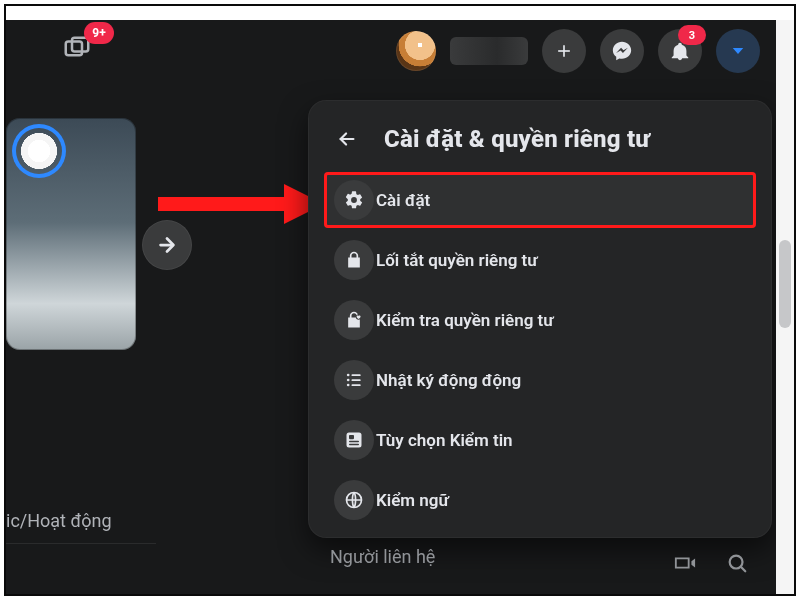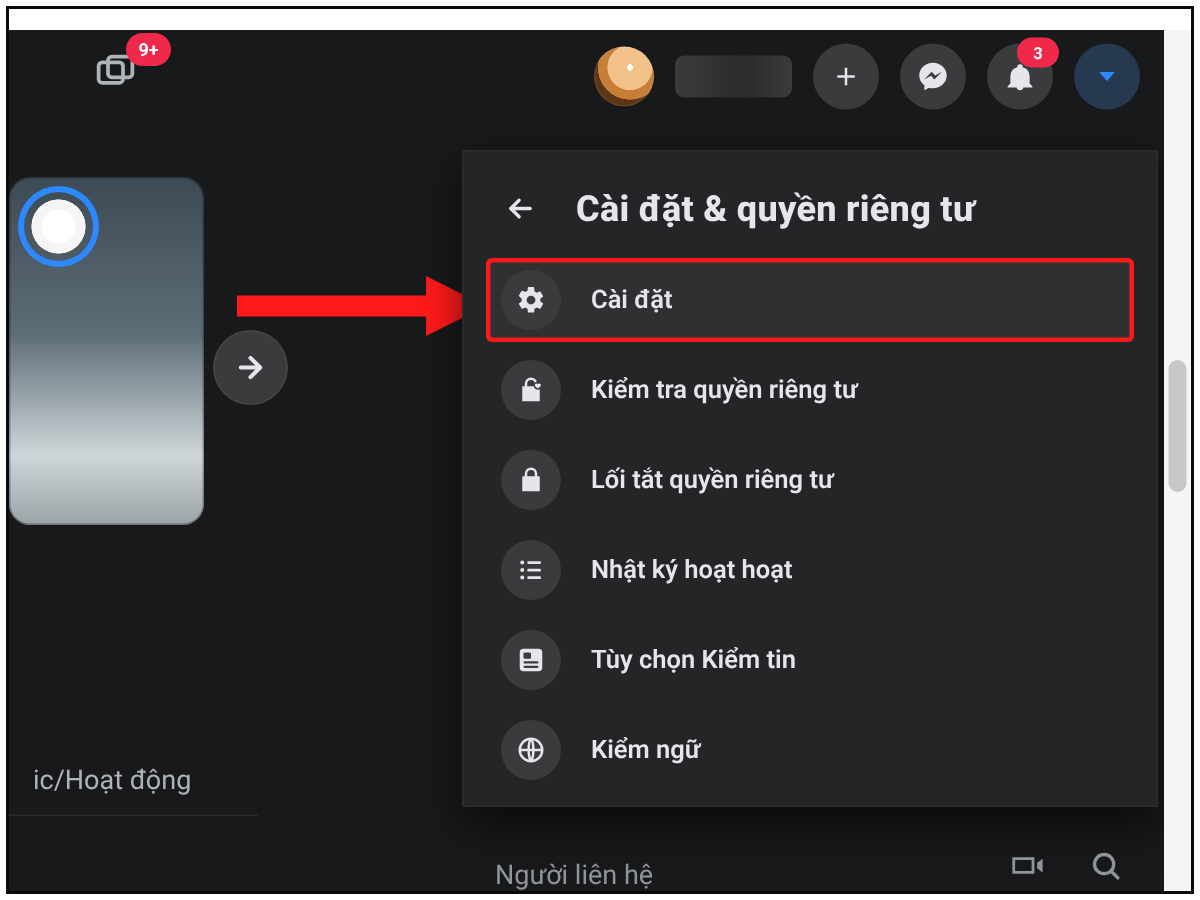--- a/index.html
+++ b/index.html
@@ -93,65 +93,65 @@
     box-shadow:0 0 0 4px var(--blue);
   }
   .story-next{
     position:absolute;left:136px;top:200px;width:50px;height:50px;border-radius:50%;
     background:#3a3b3c;display:flex;align-items:center;justify-content:center;color:#e4e6eb;
     box-shadow:inset 0 0 0 1px rgba(255,255,255,.06);
   }
 
   .tabline{
     position:absolute;left:0;bottom:50px;height:46px;color:var(--muted);
-    font-size:18px;display:flex;align-items:center;padding-left:16px;
+    font-size:18px;display:flex;align-items:center;padding-left:0;
     border-bottom:1px solid #2a2b2c;width:150px;
   }
 
   
   .panel{
     position:absolute;top:80px;left:302px;width:452px;
-    background:var(--panel);border-radius:1px;
+    background:var(--panel);border-radius:18px;
     box-shadow:0 12px 28px rgba(0,0,0,.55),0 0 0 1px rgba(255,255,255,.04) inset;
     padding:14px 6px 10px;
   }
   .panel-head{
     display:flex;align-items:center;gap:18px;padding:6px 14px 14px;
   }
   .back-btn{
     width:38px;height:38px;border-radius:50%;display:flex;align-items:center;justify-content:center;
     color:#e4e6eb;background:transparent;
   }
   .panel-title{
     font-size:24px;font-weight:800;letter-spacing:.2px;
   }
   .menu{display:flex;flex-direction:column;gap:4px;padding:0 10px;}
   .row{
-    display:flex;align-items:center;gap:20px;
+    display:flex;align-items:center;gap:2px;
     height:56px;border-radius:8px;padding:0 10px;color:#e4e6eb;
   }
   .row .ic{
     width:40px;height:40px;border-radius:50%;background:#3a3b3c;
     display:flex;align-items:center;justify-content:center;color:#e4e6eb;flex:0 0 40px;
   }
   .row .label{font-size:17px;font-weight:600;}
   .row.highlighted{
     box-shadow:inset 0 0 0 3px #ff1a1a;border-radius:4px;background:#2f3031;
   }
 
   
   .arrow{
     position:absolute;left:150px;top:160px;width:170px;height:44px;
     color:#ff1a1a;pointer-events:none;
   }
 
   
   .contacts{
     position:absolute;left:302px;right:0;bottom:0;height:48px;
-    display:flex;align-items:flex-end;justify-content:space-between;
+    display:flex;align-items:flex-start;justify-content:space-between;
     padding:0 22px;color:var(--muted);font-size:18px;
     filter:brightness(.82);
   }
   .contacts .ci{display:flex;gap:18px;align-items:center;}
   .contacts .ci .cbtn{
     width:34px;height:34px;border-radius:50%;display:flex;align-items:center;justify-content:center;
     color:#b0b3b8;
   }
 
 </style>
@@ -247,48 +247,48 @@
                 <path d="M19.4 13a7.8 7.8 0 0 0 .1-1 7.8 7.8 0 0 0-.1-1l2.1-1.6a.5.5 0 0 0 .1-.7l-2-3.4a.5.5 0 0 0-.6-.2l-2.5 1a7.6 7.6 0 0 0-1.7-1L14.5 2a.5.5 0 0 0-.5-.4h-4A.5.5 0 0 0 9.5 2l-.3 2.6a7.6 7.6 0 0 0-1.7 1l-2.5-1a.5.5 0 0 0-.6.2l-2 3.4a.5.5 0 0 0 .1.7L4.6 11a7.8 7.8 0 0 0-.1 1 7.8 7.8 0 0 0 .1 1L2.5 14.6a.5.5 0 0 0-.1.7l2 3.4a.5.5 0 0 0 .6.2l2.5-1a7.6 7.6 0 0 0 1.7 1l.3 2.6a.5.5 0 0 0 .5.4h4a.5.5 0 0 0 .5-.4l.3-2.6a7.6 7.6 0 0 0 1.7-1l2.5 1a.5.5 0 0 0 .6-.2l2-3.4a.5.5 0 0 0-.1-.7zM12 15.5A3.5 3.5 0 1 1 15.5 12 3.5 3.5 0 0 1 12 15.5z"></path>
               </svg>
             </div>
             <div class="label">Cài đặt</div>
           </div>
 
           <div class="row">
             <div class="ic">
               <svg width="20" height="20" viewBox="0 0 24 24" fill="currentColor">
                 <path d="M17 9V7a5 5 0 0 0-10 0v2H5v12h14V9zM9 7a3 3 0 0 1 6 0v2H9z"></path>
+              </svg>
+            </div>
+            <div class="label">Lối tắt quyền riêng tư</div>
+          </div>
+
+          <div class="row">
+            <div class="ic">
+              <svg width="20" height="20" viewBox="0 0 24 24" fill="currentColor">
+                <path d="M17 9V7a5 5 0 0 0-10 0v2H5v12h14V9zM9 7a3 3 0 0 1 6 0v2H9z"></path>
                 <circle cx="17.5" cy="8.5" r="3.3" fill="#3a3b3c"></circle>
                 <path d="M17.5 7.2c.8-1 2.4-.4 2.4 1 0 1-1.5 2-2.4 2.6-1-.6-2.4-1.6-2.4-2.6 0-1.4 1.6-2 2.4-1z" fill="#e4e6eb"></path>
               </svg>
             </div>
             <div class="label">Kiểm tra quyền riêng tư</div>
-          </div>
-
-          <div class="row">
-            <div class="ic">
-              <svg width="20" height="20" viewBox="0 0 24 24" fill="currentColor">
-                <path d="M17 9V7a5 5 0 0 0-10 0v2H5v12h14V9zM9 7a3 3 0 0 1 6 0v2H9z"></path>
-              </svg>
-            </div>
-            <div class="label">Lối tắt quyền riêng tư</div>
           </div>
 
           <div class="row">
             <div class="ic">
               <svg width="20" height="20" viewBox="0 0 24 24" fill="currentColor">
                 <circle cx="5" cy="6" r="1.6"></circle>
                   <rect x="9" y="5" width="11" height="2.2" rx="1"></rect>
                 <circle cx="5" cy="12" r="1.6"></circle>
                   <rect x="9" y="11" width="11" height="2.2" rx="1"></rect>
                 <circle cx="5" cy="18" r="1.6"></circle>
                   <rect x="9" y="17" width="11" height="2.2" rx="1"></rect>
               </svg>
             </div>
-            <div class="label">Nhật ký hoạt hoạt</div>
+            <div class="label">Nhật ký động động</div>
           </div>
 
           <div class="row">
             <div class="ic">
               <svg width="20" height="20" viewBox="0 0 24 24" fill="currentColor">
                 <rect x="3" y="3" width="18" height="18" rx="3"></rect>
                 <rect x="6" y="6" width="6" height="5" rx="1" fill="#3a3b3c"></rect>
                 <rect x="6" y="13" width="12" height="1.8" rx=".9" fill="#3a3b3c"></rect>
                 <rect x="6" y="16.5" width="12" height="1.8" rx=".9" fill="#3a3b3c"></rect>
               </svg>

